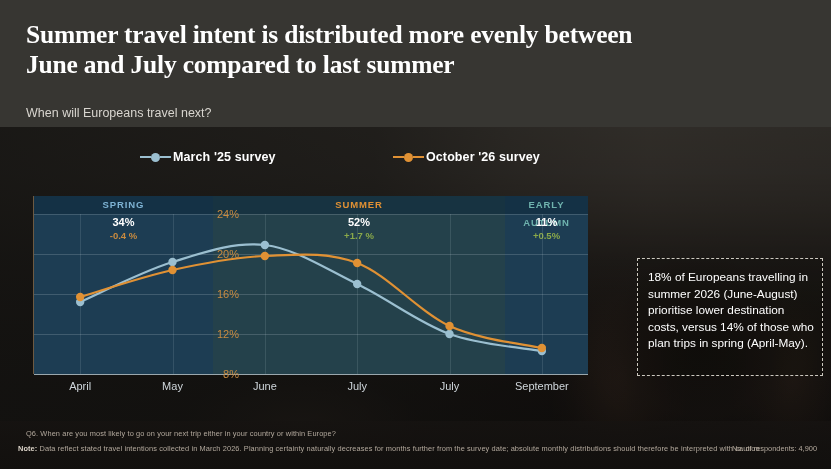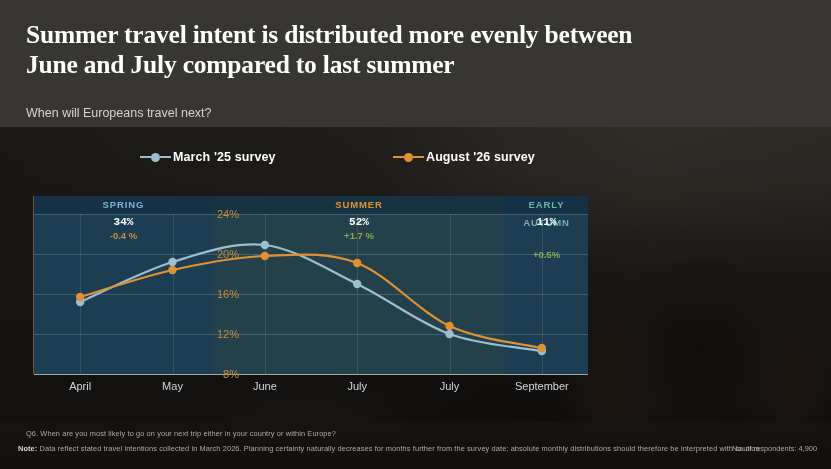--- a/index.html
+++ b/index.html
@@ -51,21 +51,21 @@
   .leg .lbl{font-size:12.5px;font-weight:700;color:#ffffff;margin-left:2px;letter-spacing:.1px;}
   
   .plot{
     position:absolute;left:34px;top:196px;width:486px;height:178px;
   }
   .band{position:absolute;top:0;height:178px;}
   .band-hdr{
     position:absolute;top:0;height:18px;line-height:18px;text-align:center;
     font-size:9.5px;font-weight:700;letter-spacing:.9px;
   }
-  .val{position:absolute;top:20px;text-align:center;font-size:11px;font-weight:700;color:#ffffff;font-family:Liberation Mono, monospace;}
+  .val{position:absolute;top:20px;text-align:center;font-size:11px;font-weight:700;color:#ffffff;}
   .delta{position:absolute;top:34px;text-align:center;font-size:9.5px;font-weight:600;}
   .gridline{position:absolute;left:0;width:554px;height:1px;background:rgba(190,205,215,.22);}
   .vline{position:absolute;top:18px;width:1px;height:160px;background:rgba(190,205,215,.15);}
   .ytick{
     position:absolute;right:592px;text-align:right;width:28px;
     font-size:11px;color:#c98b3f;
   }
   .xtick{
     position:absolute;top:380px;text-align:center;width:90px;
     font-size:11px;color:#cfd6db;
@@ -104,38 +104,38 @@
       <div class="leg" style="left: 0px;">
         <span class="ln" style="background:#9bbfd0"></span>
         <span class="dot" style="background:#9bbfd0"></span>
         <span class="ln" style="background:#9bbfd0"></span>
         <span class="lbl">March '25 survey</span>
       </div>
       <div class="leg" style="left: 253px;">
         <span class="ln" style="background:#e09134"></span>
         <span class="dot" style="background:#e09134"></span>
         <span class="ln" style="background:#e09134"></span>
-        <span class="lbl">August '26 survey</span>
+        <span class="lbl">October '26 survey</span>
       </div>
     </div>
 
   <div class="axisleftline"></div>
   <div class="plot" id="plot">
       <div class="band" style="left: 0px; width: 179px; background: rgb(29, 61, 83);"></div>
       <div class="band-hdr" style="left: 0px; width: 179px; color: rgb(126, 179, 212); background: rgba(12, 40, 58, 0.55);">SPRING</div>
       <div class="val" style="left: 44.5px; width: 90px;">34%</div>
       <div class="delta" style="left: 44.5px; width: 90px; color: rgb(201, 139, 63);">-0.4 %</div>
       <div class="band" style="left: 179px; width: 292px; background: rgb(36, 65, 75);"></div>
       <div class="band-hdr" style="left: 179px; width: 292px; color: rgb(224, 145, 52); background: rgba(12, 40, 58, 0.55);">SUMMER</div>
       <div class="val" style="left: 280px; width: 90px;">52%</div>
       <div class="delta" style="left: 280px; width: 90px; color: rgb(138, 169, 74);">+1.7 %</div>
       <div class="band" style="left: 471px; width: 83px; background: rgb(29, 61, 83);"></div>
       <div class="band-hdr" style="left: 471px; width: 83px; color: rgb(111, 179, 174); background: rgba(12, 40, 58, 0.55);">EARLY AUTUMN</div>
       <div class="val" style="left: 467.5px; width: 90px;">11%</div>
-      <div class="delta" style="left: 467.5px; width: 90px; color: rgb(138, 169, 74); margin-top: 19px;">+0.5%</div>
+      <div class="delta" style="left: 467.5px; width: 90px; color: rgb(138, 169, 74);">+0.5%</div>
       <div class="gridline" style="top: 178px;"></div>
       <div class="gridline" style="top: 138px;"></div>
       <div class="gridline" style="top: 98px;"></div>
       <div class="gridline" style="top: 58px;"></div>
       <div class="gridline" style="top: 18px;"></div>
       <div class="vline" style="left: 46.1667px;"></div>
       <div class="vline" style="left: 138.5px;"></div>
       <div class="vline" style="left: 230.833px;"></div>
       <div class="vline" style="left: 323.167px;"></div>
       <div class="vline" style="left: 415.5px;"></div>
@@ -165,18 +165,19 @@
       <div class="ytick" style="top: 248px;">20%</div>
       <div class="ytick" style="top: 208px;">24%</div>
       <div class="xtick" style="left: 35.1667px;">April</div>
       <div class="xtick" style="left: 127.5px;">May</div>
       <div class="xtick" style="left: 219.833px;">June</div>
       <div class="xtick" style="left: 312.167px;">July</div>
       <div class="xtick" style="left: 404.5px;">July</div>
       <div class="xtick" style="left: 496.833px;">September</div>
     </div>
 
+  <div class="annot">18% of Europeans travelling in summer 2026 (June-August) prioritise lower destination costs, versus 14% of those who plan trips in spring (April-May).</div>
 
   <div class="fnq">Q6. When are you most likely to go on your next trip either in your country or within Europe?</div>
   <div class="fnn"><b>Note:</b><span> Data reflect stated travel intentions collected in March 2026. Planning certainty naturally decreases for months further from the survey date; absolute monthly distributions should therefore be interpreted with caution</span></div>
   <div class="fnr">No. of respondents: 4,900</div>
 
 </div>
 
 </body></html>

